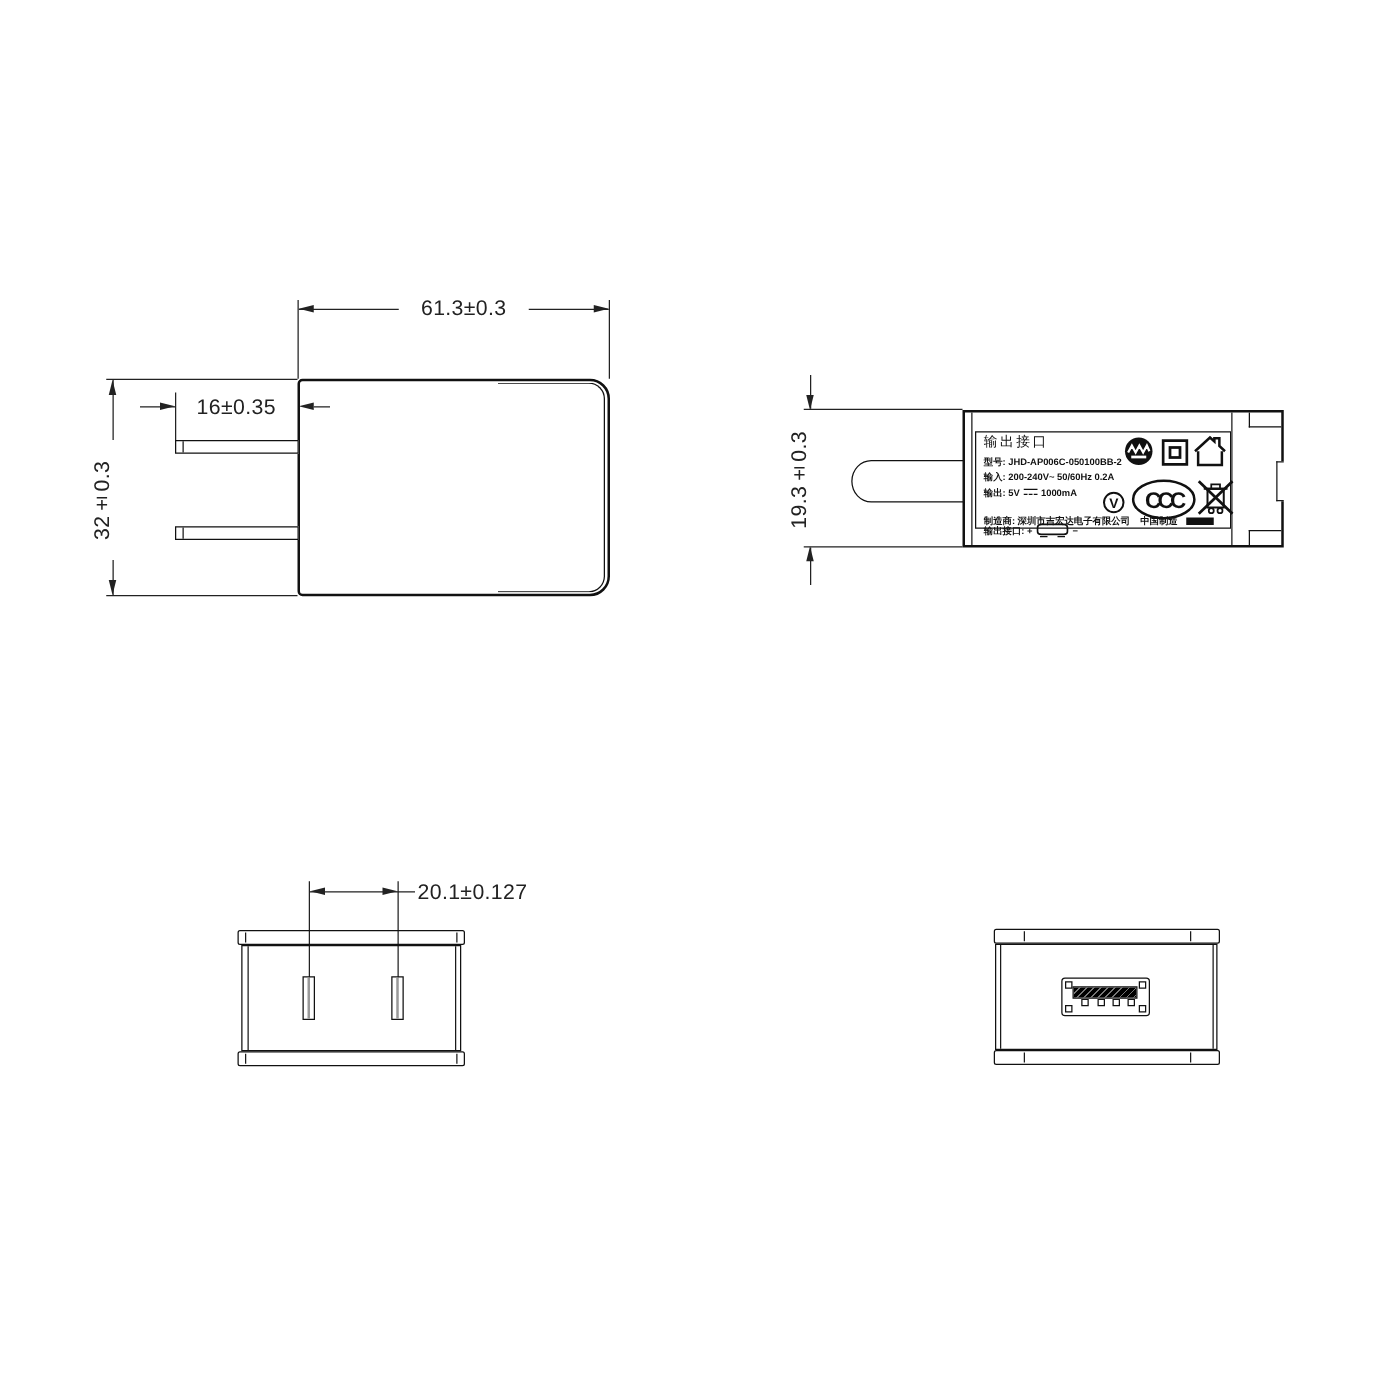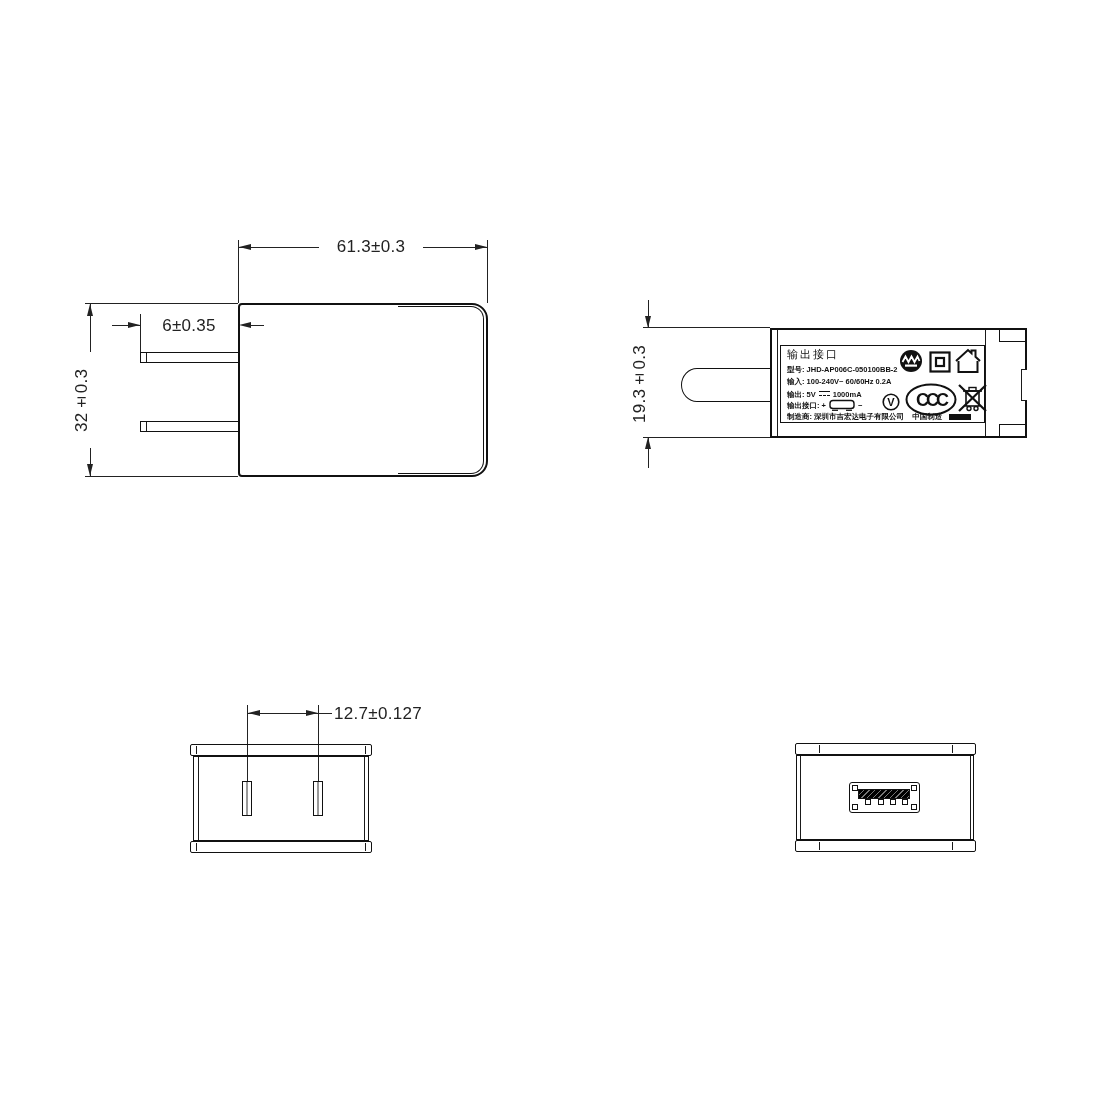--- a/index.html
+++ b/index.html
@@ -44,21 +44,21 @@
     <div class="dln" style="left:487px;top:240px;width:1px;height:63px"></div>
     <div class="dln" style="left:239px;top:247px;width:80px;height:1px"></div>
     <div class="dln" style="left:423px;top:247px;width:64px;height:1px"></div>
     <div class="ar ar-left" style="left:239px;top:243.5px"></div>
     <div class="ar ar-right" style="left:475px;top:243.5px"></div>
     <div class="dtxt" style="left:318px;top:237px;width:106px;text-align:center">61.3±0.3</div>
 
     <div class="dln" style="left:140px;top:314px;width:1px;height:38px"></div>
     <div class="dln" style="left:112px;top:325px;width:28px;height:1px"></div>
     <div class="ar ar-right" style="left:128px;top:321.5px"></div>
-    <div class="dtxt" style="left:142px;top:316px;width:94px;text-align:center">6±0.35</div>
+    <div class="dtxt" style="left:142px;top:316px;width:94px;text-align:center">16±0.35</div>
     <div class="ar ar-left" style="left:239px;top:321.5px"></div>
     <div class="dln" style="left:251px;top:325px;width:13px;height:1px"></div>
 
     <div class="dln" style="left:85px;top:303px;width:153px;height:1px"></div>
     <div class="dln" style="left:85px;top:476px;width:153px;height:1px"></div>
     <div class="dln" style="left:90px;top:304px;width:1px;height:48px"></div>
     <div class="dln" style="left:90px;top:448px;width:1px;height:28px"></div>
     <div class="ar ar-up" style="left:86.5px;top:304px"></div>
     <div class="ar ar-down" style="left:86.5px;top:464px"></div>
     <div class="dtxt vtxt" style="left:72px;top:352px;width:19px;height:96px">32±0.3</div>
@@ -97,27 +97,27 @@
     <div class="outl1" style="left:681px;top:368px;width:90px;height:34px;background:#fff;border-radius:16px 0 0 16px / 17px 0 0 17px;z-index:2"></div>
 
     <div id="s-label" class="outlt" style="left:780px;top:345px;width:205px;height:78px;background:#fff;z-index:3">
       <div class="lrow ltitle" style="top:2px">输出接口</div>
       <div class="lrow" style="top:20px">
         <span>型号:</span>
         <span>JHD-AP006C-050100BB-2</span>
       </div>
       <div class="lrow" style="top:32px">
         <span>输入:</span>
-        <span>100-240V~  60/60Hz  0.2A</span>
+        <span>200-240V~  50/60Hz  0.2A</span>
       </div>
       <div class="lrow" style="top:44px">
         <span>输出:</span>
         <span>5V</span><span class="dc"><span class="dc-dash"></span></span><span>1000mA</span>
       </div>
-      <div class="lrow" style="top:53px">
+      <div class="lrow" style="top:72px">
         <span>输出接口:</span>
         <span>+</span><svg class="usb-svg" viewBox="0 0 26 12" width="26" height="12">
             <path d="M4,1.5 L22,1.5 Q25,1.5 25,4.5 L25,7 Q25,9.5 22,9.5 L4,9.5 Q1,9.5 1,7 L1,4.5 Q1,1.5 4,1.5 Z" fill="none" stroke="#111" stroke-width="1.4"></path>
             <line x1="3" y1="11.3" x2="9" y2="11.3" stroke="#111" stroke-width="1.2"></line>
             <line x1="17" y1="11.3" x2="23" y2="11.3" stroke="#111" stroke-width="1.2"></line>
           </svg><span>−</span>
       </div>
       <div class="lrow" style="top:67px">
         <span>制造商:</span>
         <span>深圳市吉宏达电子有限公司</span>
@@ -158,21 +158,21 @@
     </div>
   </div>
 
   <div>
 
     <div class="dln" style="left:247px;top:705px;width:1px;height:77px"></div>
     <div class="dln" style="left:318px;top:705px;width:1px;height:77px"></div>
     <div class="dln" style="left:248px;top:713px;width:84px;height:1px"></div>
     <div class="ar ar-left" style="left:248px;top:709.5px"></div>
     <div class="ar ar-right" style="left:306px;top:709.5px"></div>
-    <div class="dtxt" style="left:334px;top:704px">12.7±0.127</div>
+    <div class="dtxt" style="left:334px;top:704px">20.1±0.127</div>
 
     <div class="outl1" style="left:190px;top:744px;width:182px;height:12px;border-radius:2px">
       <div class="tick" style="left:5px"></div>
       <div class="tick" style="right:5px;left:auto"></div>
     </div>
     <div class="outl1" style="left:193px;top:756px;width:176px;height:85px"></div>
     <div class="ln" style="left:198px;top:757px;width:1px;height:83px"></div>
     <div class="ln" style="left:364px;top:757px;width:1px;height:83px"></div>
     <div class="outl1" style="left:242px;top:781px;width:10px;height:35px">
         <div class="slot-core"></div>

